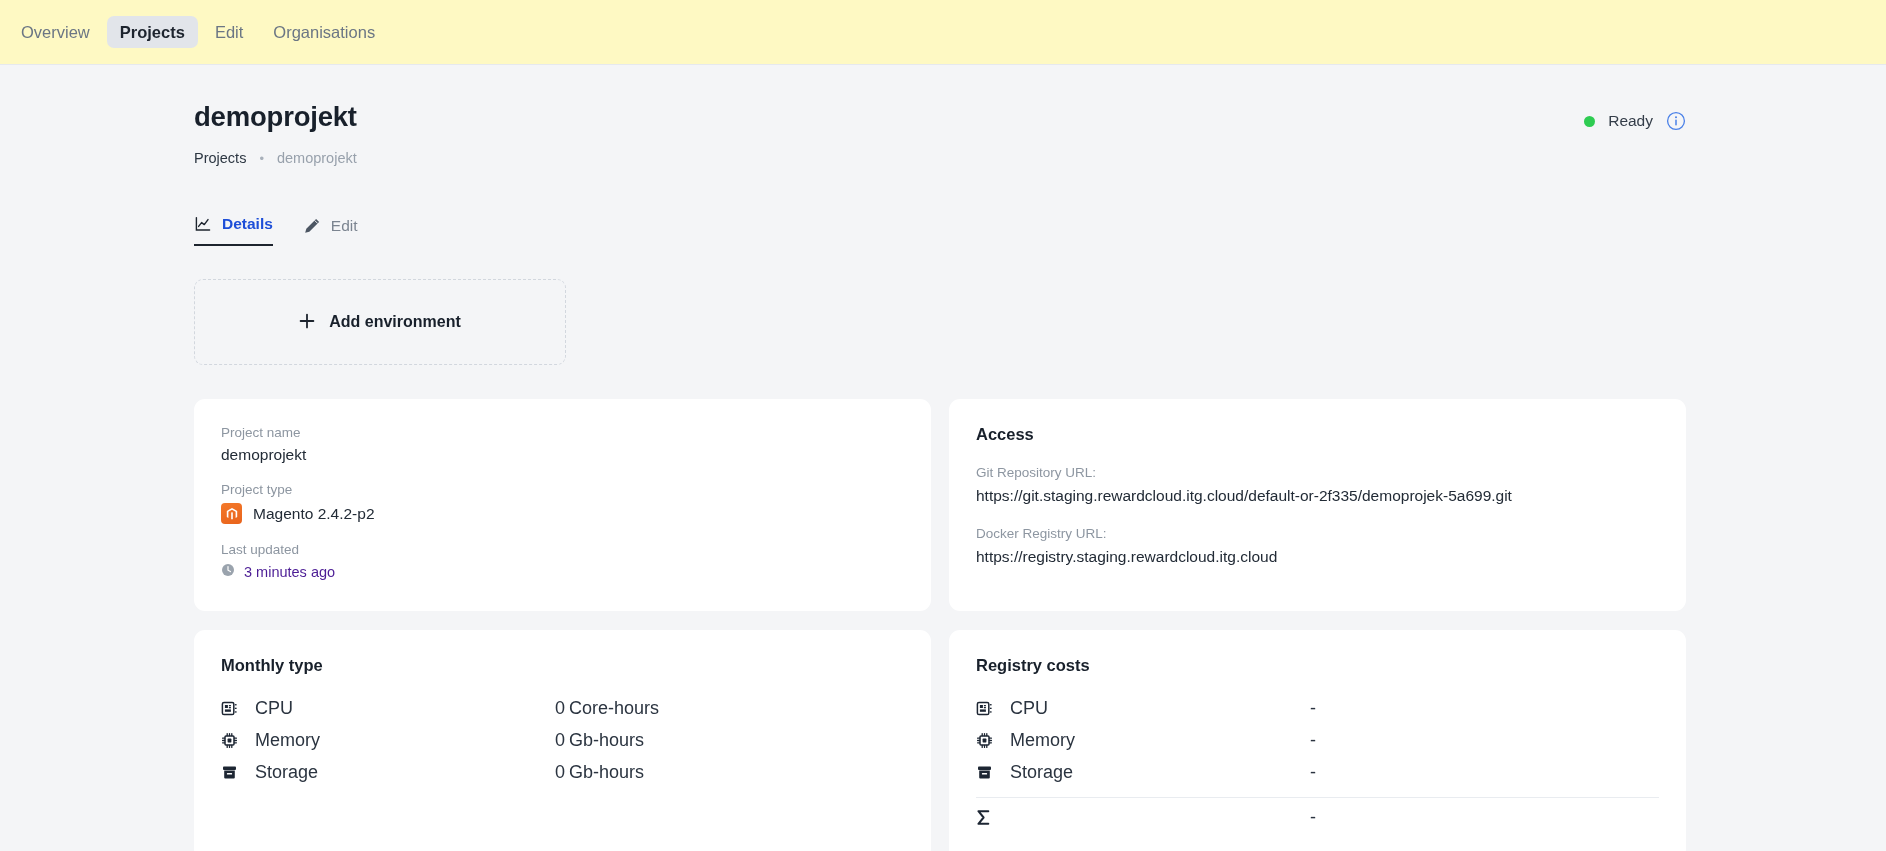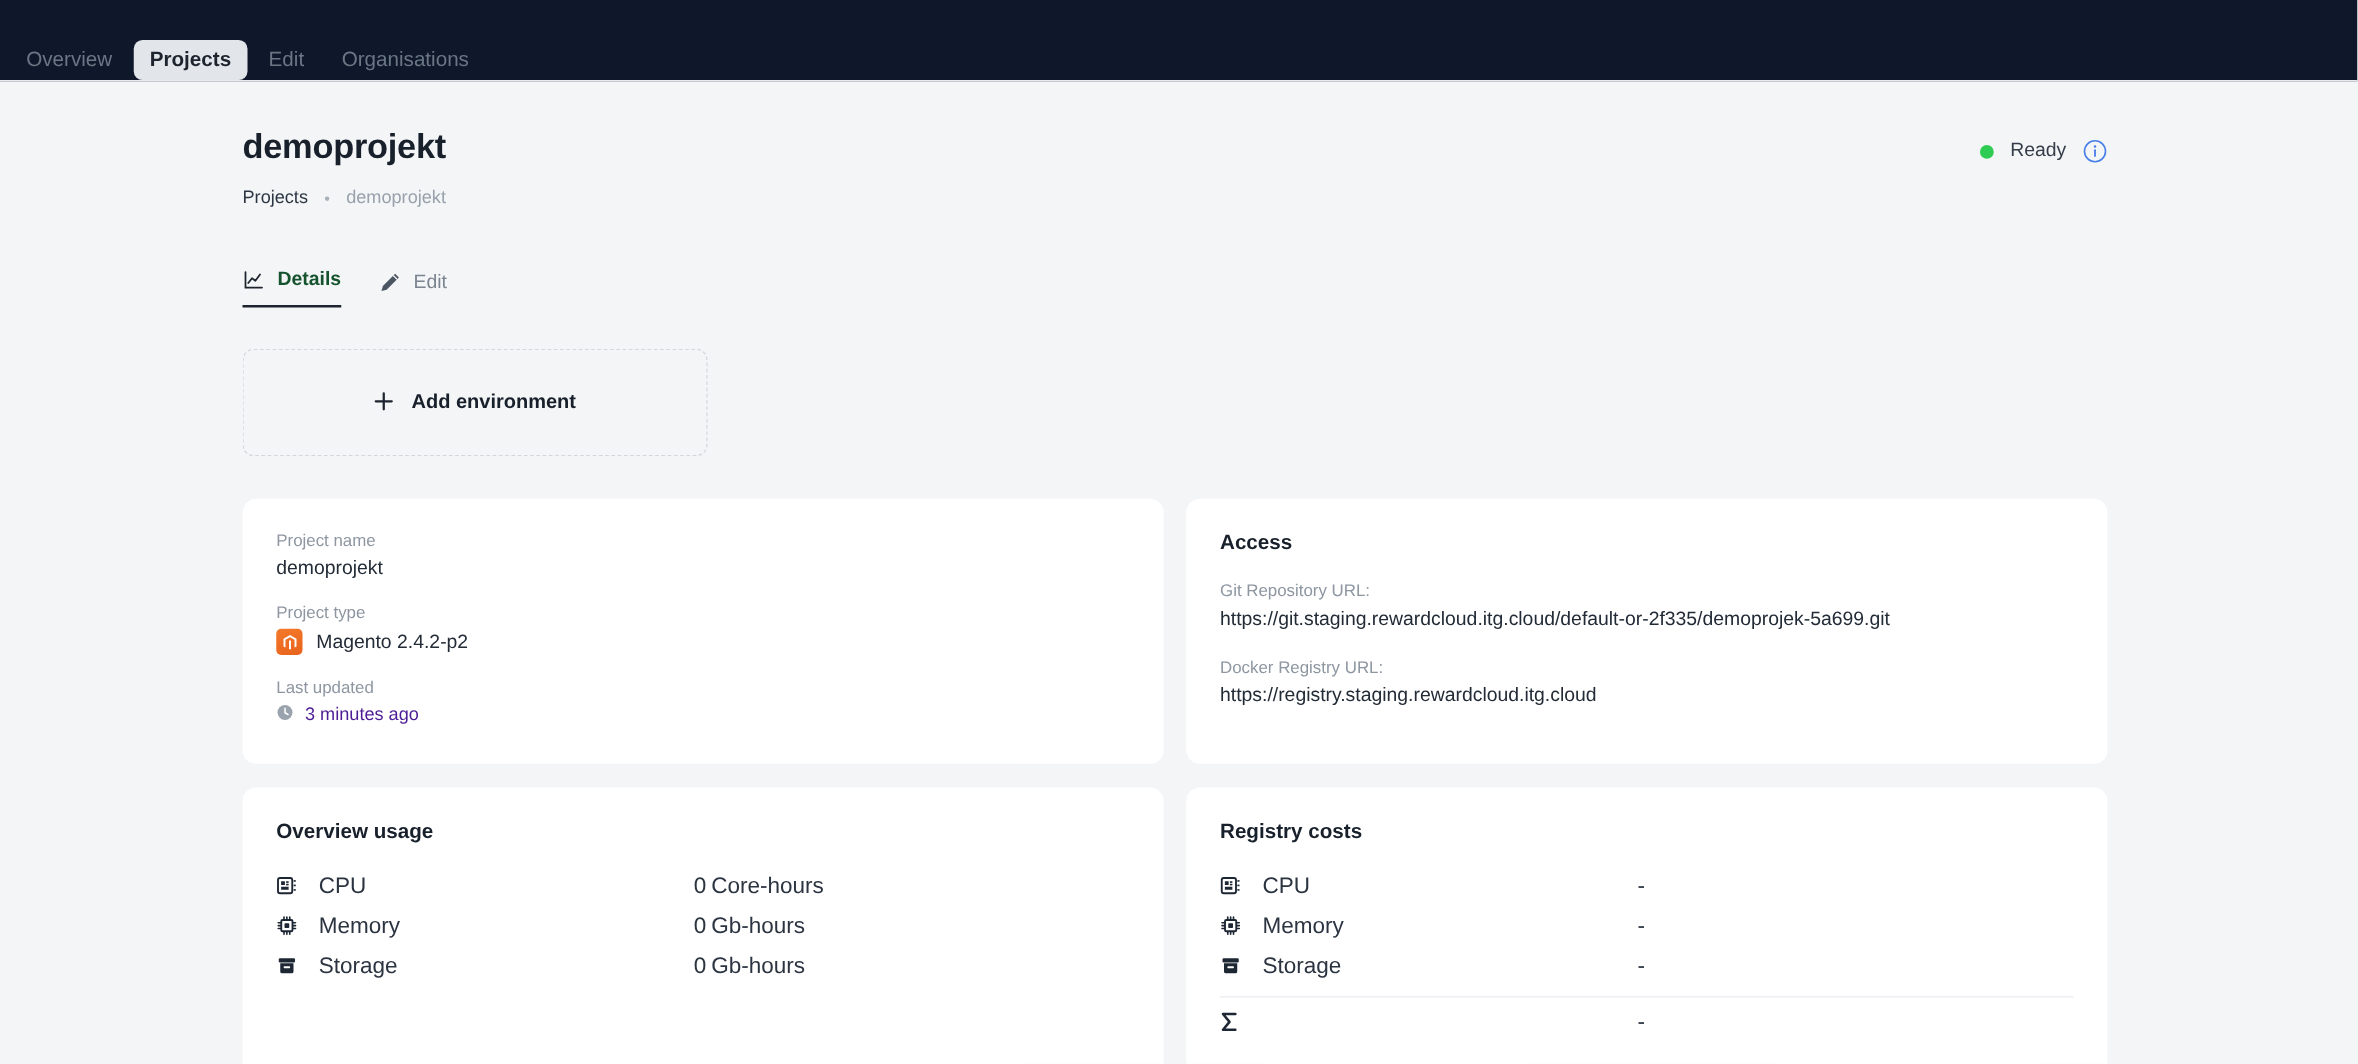--- a/index.html
+++ b/index.html
@@ -7,24 +7,24 @@
     width: 1886px; height: 851px;
     background: #f4f5f7;
     font-family: "Liberation Sans", sans-serif;
     color: #26303e;
     overflow: hidden;
   }
 
   
   .topnav {
     height: 65px;
-    background: #0f172a;
+    background: #fef9c3;
     border-bottom: 1px solid #e6e9ed;
     display: flex;
-    align-items: flex-end;
+    align-items: center;
     padding-left: 8px;
     gap: 4px;
   }
   .nav-item {
     font-size: 16.5px;
     color: #6b7684;
     padding: 8px 13px;
     border-radius: 7px;
     line-height: 1;
     cursor: pointer;
@@ -91,21 +91,21 @@
   .tab {
     display: flex;
     align-items: center;
     gap: 10px;
     padding-bottom: 11px;
     cursor: pointer;
     font-size: 15.5px;
     color: #7b8490;
   }
   .tab.active {
-    color: #14532d;
+    color: #1d4ed8;
     font-weight: 700;
     border-bottom: 2.5px solid #1d242e;
   }
   .tab svg { display: block; }
 
   
   .add-env {
     margin-top: 33px;
     width: 372px;
     height: 86px;
@@ -330,21 +330,21 @@
           <div class="access-label">Git Repository URL:</div>
           <div class="access-value">https://git.staging.rewardcloud.itg.cloud/default-or-2f335/demoprojek-5a699.git</div>
         </div>
         <div class="access-block">
           <div class="access-label">Docker Registry URL:</div>
           <div class="access-value">https://registry.staging.rewardcloud.itg.cloud</div>
         </div>
       </div>
 
       <div class="card card-r2">
-        <div class="card-title">Overview usage</div>
+        <div class="card-title">Monthly type</div>
         <div class="metrics">
 
           <div class="metric-row">
             <span class="metric-icon">
               <svg width="17" height="17" viewBox="0 0 17 17">
                 <rect x="1.4" y="2.4" width="11.4" height="12.2" rx="1.6" fill="none" stroke="#1d2633" stroke-width="1.5"></rect>
                 <rect x="3.9" y="5" width="3" height="3" fill="#1d2633"></rect>
                 <rect x="7.9" y="5" width="2" height="1.3" fill="#1d2633"></rect>
                 <rect x="7.9" y="7" width="2" height="1.3" fill="#1d2633"></rect>
                 <rect x="3.9" y="9.4" width="6" height="2.4" fill="#1d2633"></rect>

